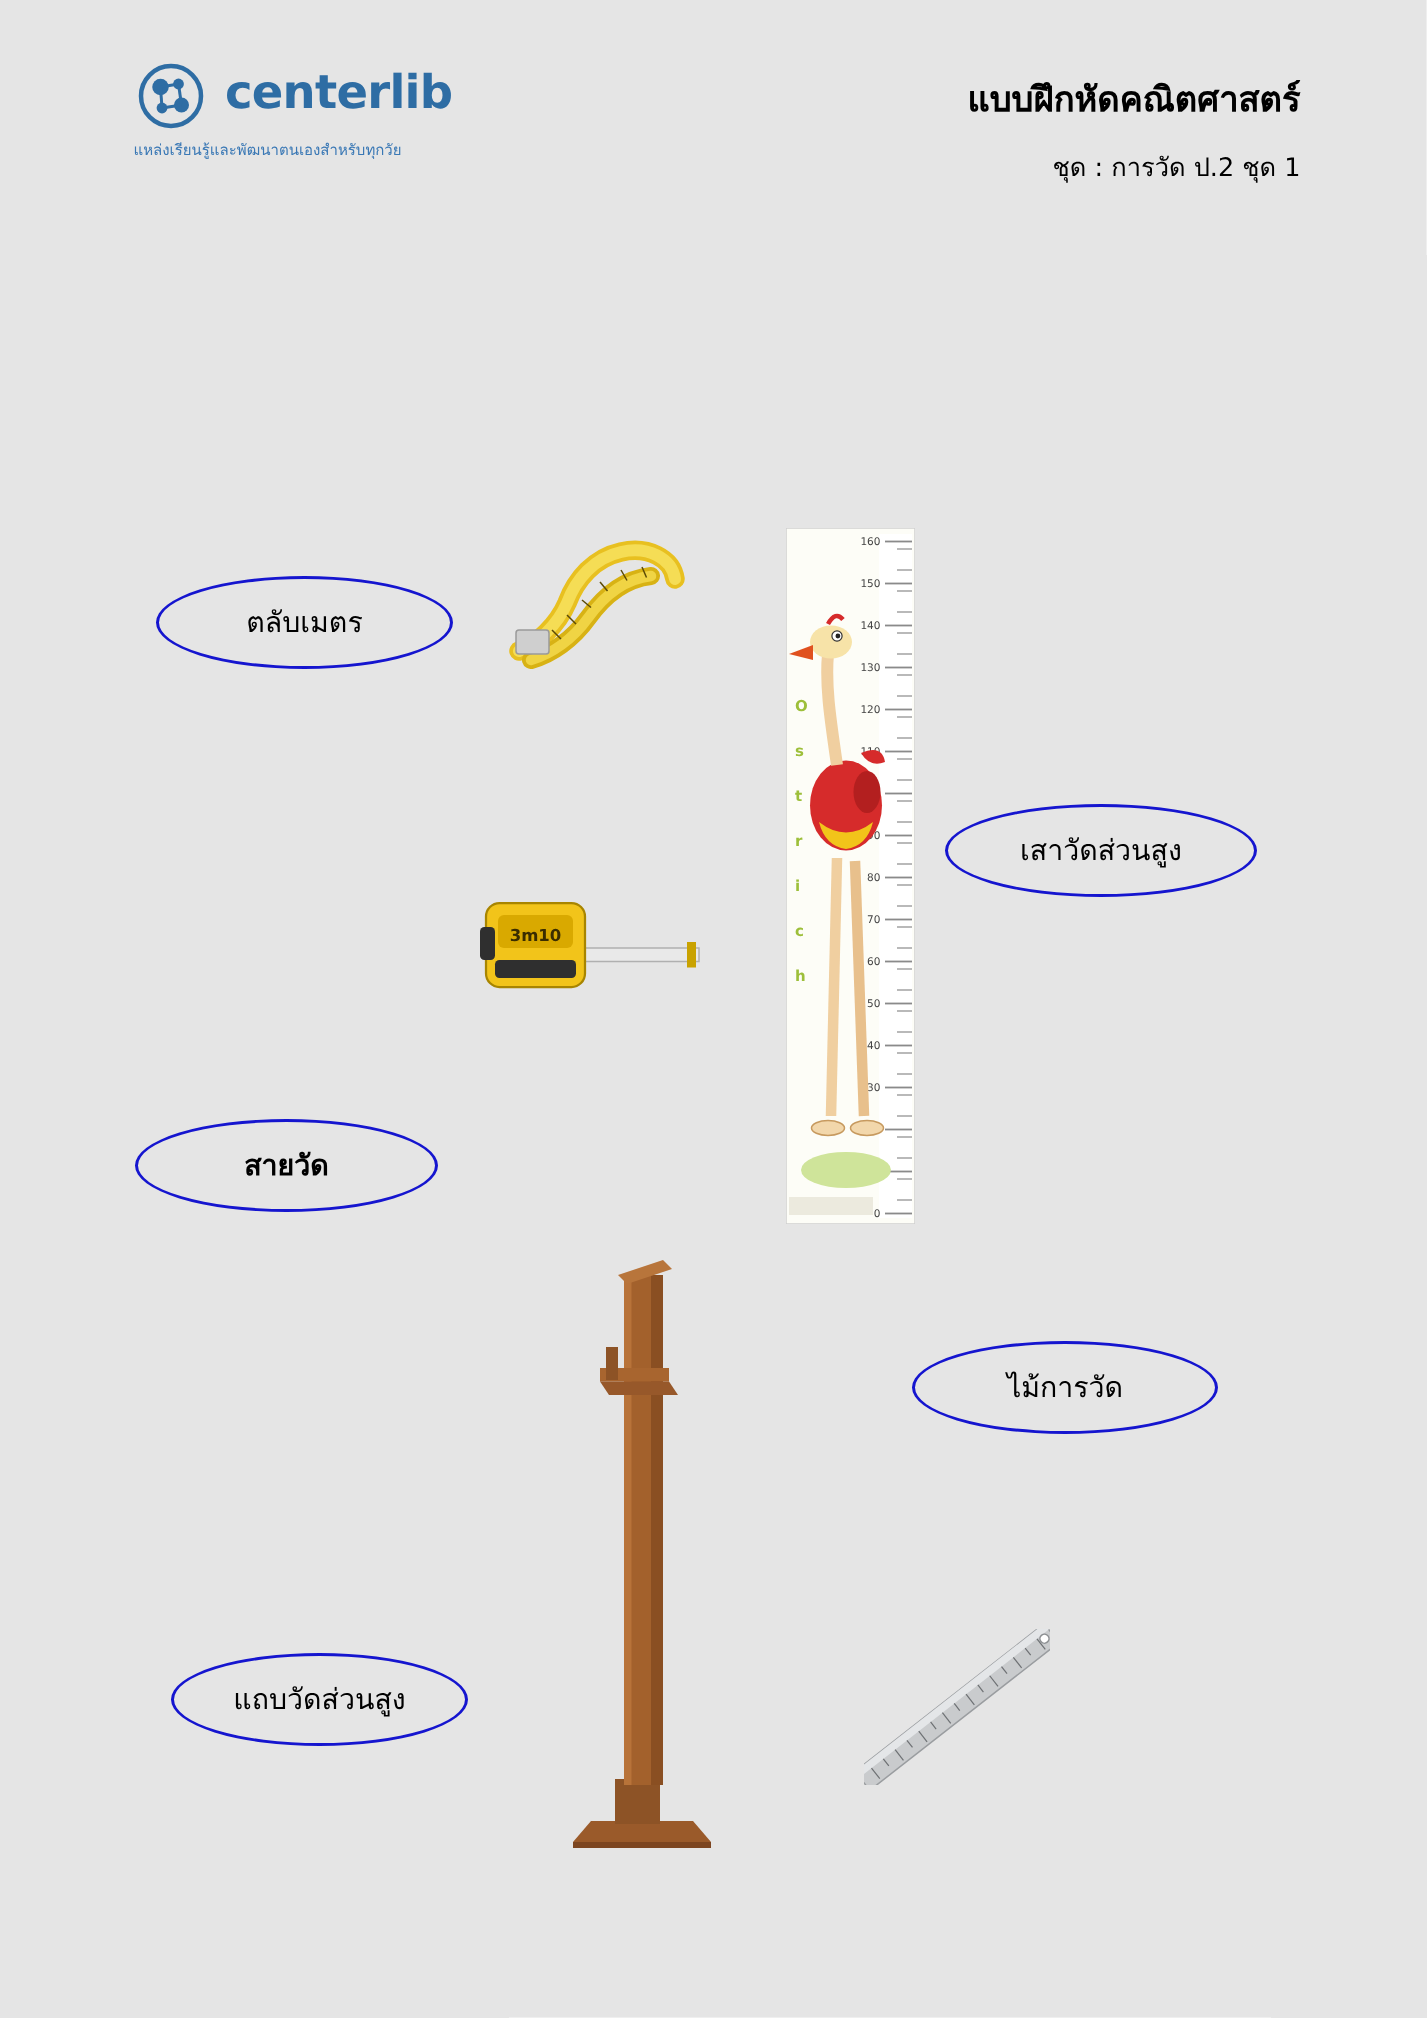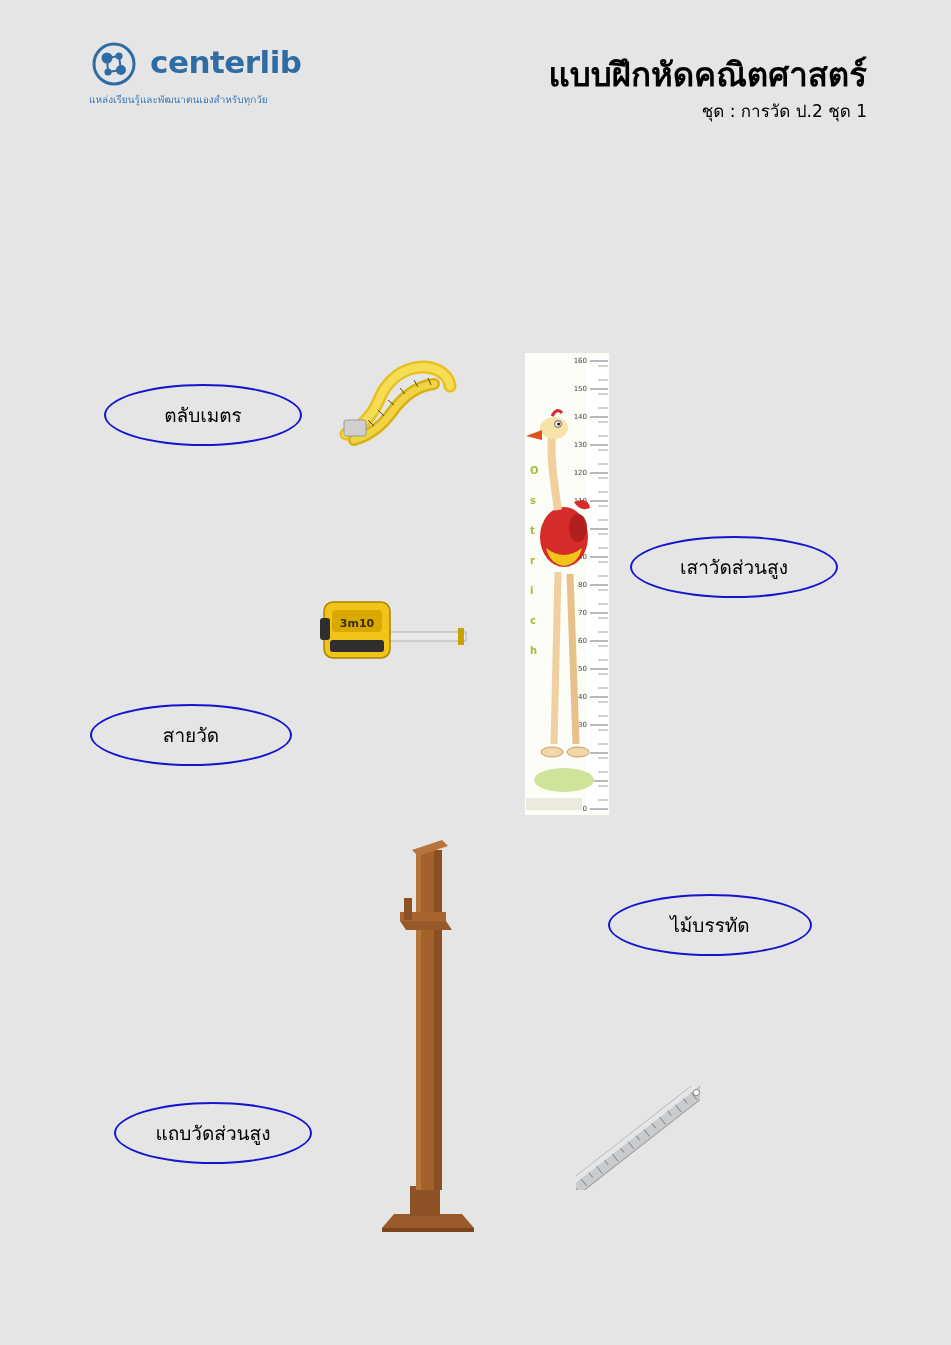--- a/index.html
+++ b/index.html
@@ -36,21 +36,21 @@
   .logo-word .lib { color: #2e6da4; }
   .logo-tag {
     position: absolute; left: 1px; top: 60px;
     font-family: "DejaVu Sans", sans-serif;
     font-size: 10px; color: #3a78b5;
     white-space: nowrap;
   }
 
   .doc-title {
     position: absolute; right: 84px; top: 48px;
-    font-size: 33px; font-weight: bold;
+    font-size: 23px; font-weight: bold;
     color: #000; text-align: right;
     white-space: nowrap;
   }
   .doc-subtitle {
     position: absolute; right: 84px; top: 97px;
     font-size: 17px; color: #000;
     text-align: center; white-space: nowrap;
   }
 
   
@@ -69,21 +69,21 @@
     border: 2.5px solid #1515cf;
     border-radius: 50%;
     display: flex; align-items: center; justify-content: center;
     color: #000; font-size: 19px;
     background: transparent;
     text-align: center;
     line-height: 1.1;
   }
   .oval-1 { left: 104px; top: 384px;  width: 198px; height: 62px; }
   .oval-2 { left: 630px; top: 536px;  width: 208px; height: 62px; }
-  .oval-3 { left: 90px;  top: 704px;  width: 202px; height: 62px; }
+  .oval-3 { left: 90px;  top: 746px;  width: 202px; height: 62px; font-weight: bold; }
   .oval-4 { left: 608px; top: 894px;  width: 204px; height: 62px; }
   .oval-5 { left: 114px; top: 1102px; width: 198px; height: 62px; }
 
   
   .img-wrap { position: absolute; }
 
   .tape-measure-strip { left: 338px; top: 360px; width: 120px; height: 86px; }
   .tape-measure-case  { left: 320px; top: 592px; width: 150px; height: 78px; }
   .height-chart       { left: 524px; top: 352px; width: 86px;  height: 464px; }
   .stadiometer        { left: 370px; top: 826px; width: 116px; height: 410px; }
@@ -124,21 +124,21 @@
   <div class="oval oval-2">
     <span>เสาวัดส่วนสูง</span>
   </div>
   <div class="oval oval-1">
     <span>ตลับเมตร</span>
   </div>
   <div class="oval oval-3">
     <span>สายวัด</span>
   </div>
   <div class="oval oval-4">
-    <span>ไม้บรรทัด</span>
+    <span>ไม้การวัด</span>
   </div>
   <div class="oval oval-5">
     <span>แถบวัดส่วนสูง</span>
   </div>
 
   <div class="img-wrap tape-measure-strip">
     <svg width="120" height="86" viewBox="0 0 120 86">
       <path d="M8 74 C20 70 34 56 40 42 C46 26 58 12 76 8 C94 4 110 12 112 26" fill="none" stroke="#e8c020" stroke-width="13" stroke-linecap="round"></path>
       <path d="M8 74 C20 70 34 56 40 42 C46 26 58 12 76 8 C94 4 110 12 112 26" fill="none" stroke="#f5dd55" stroke-width="8" stroke-linecap="round"></path>
       <path d="M16 80 C30 76 44 66 54 52 C64 38 78 26 96 24" fill="none" stroke="#d8b214" stroke-width="12" stroke-linecap="round"></path>

